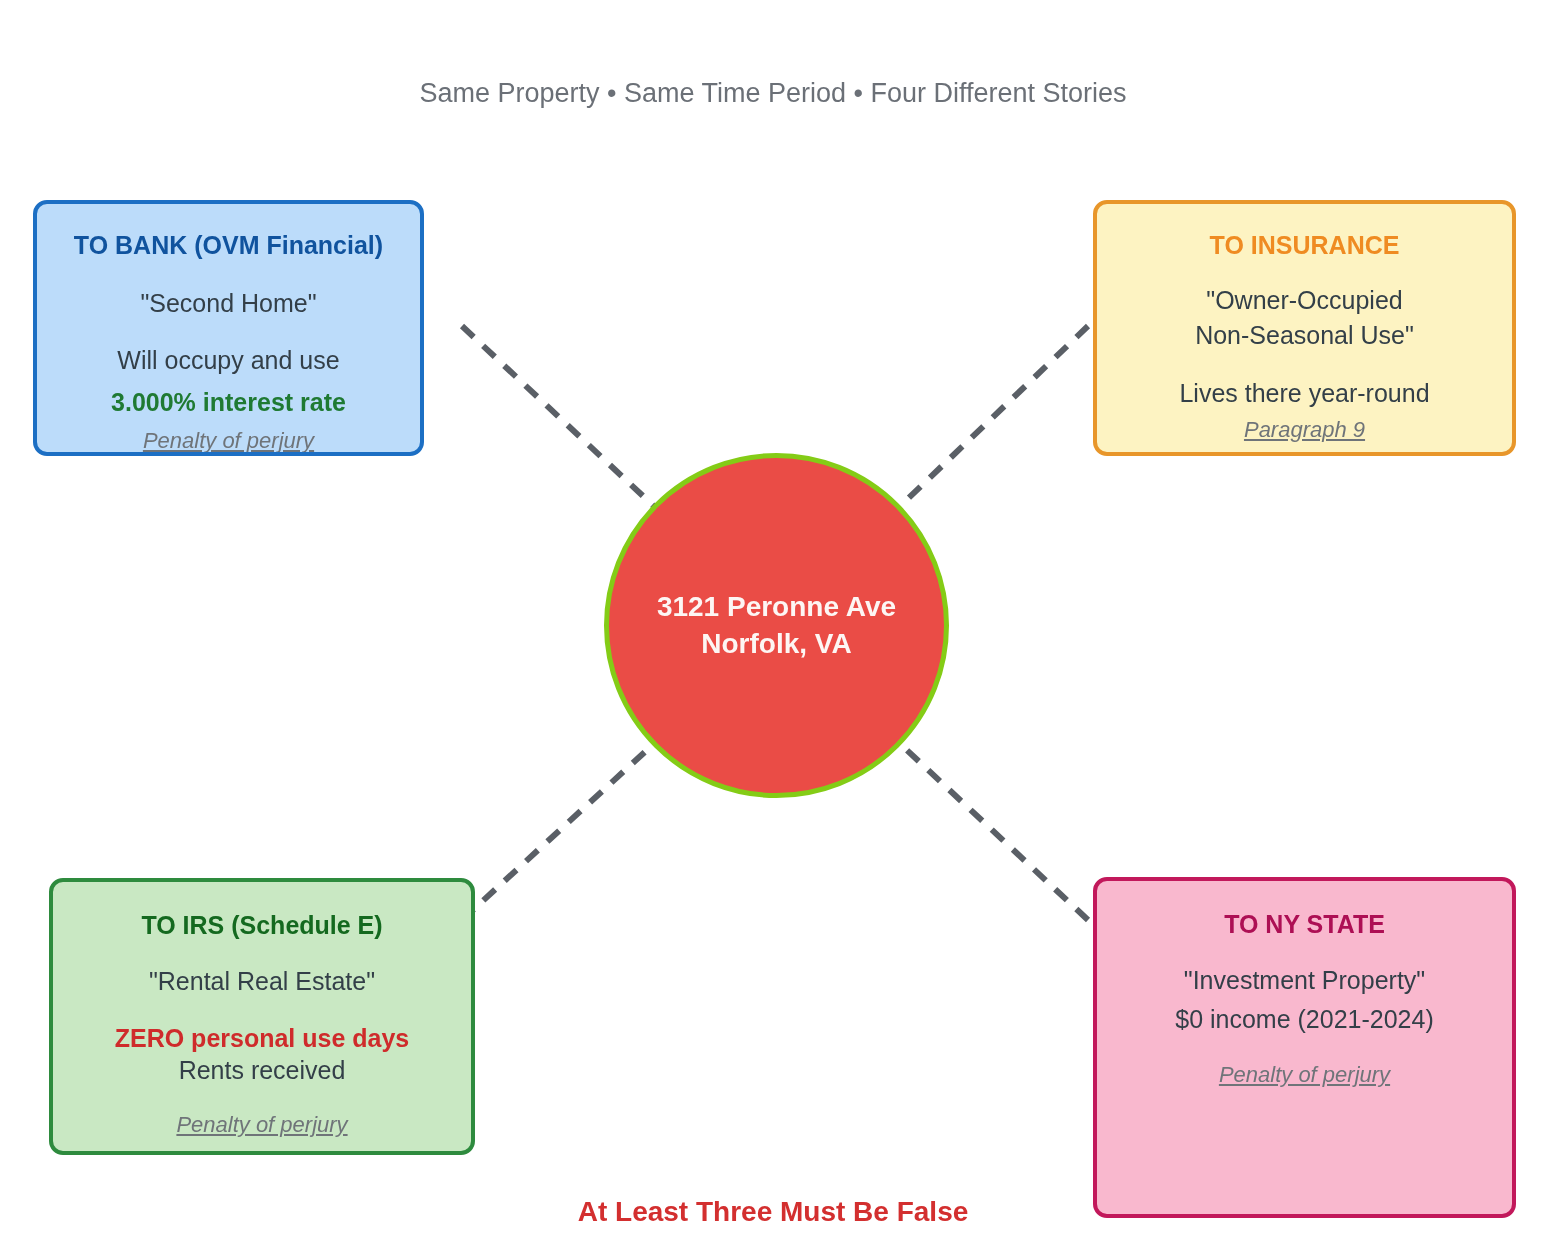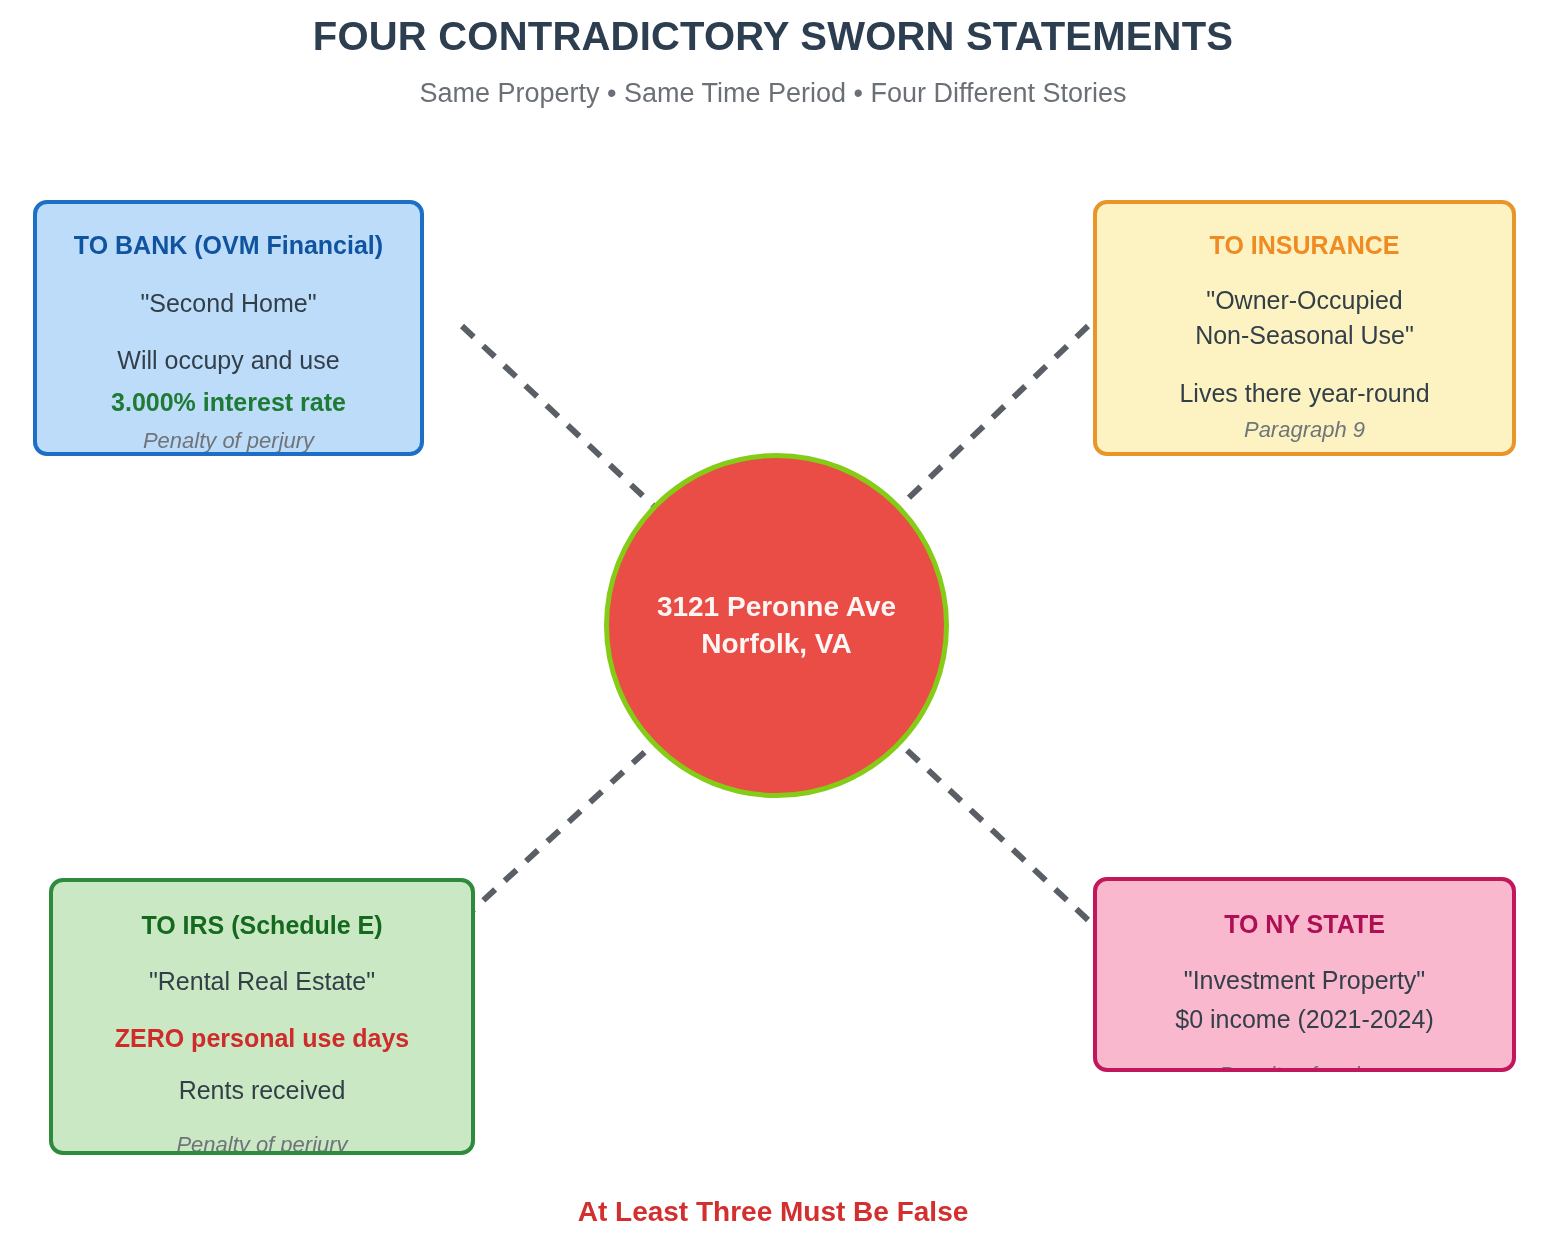--- a/index.html
+++ b/index.html
@@ -83,20 +83,21 @@
   }
   .card-line.accent {
     font-weight: bold;
   }
   .card-note {
     font-size: 22px;
     font-style: italic;
     color: #6f7479;
     line-height: 1.2;
     white-space: nowrap;
+    text-decoration: underline;
   }
 
   
   #card-bank {
     left: 33px;
     top: 200px;
     width: 391px;
     height: 256px;
     background: #bcdcfa;
     border-color: #1c6fc4;
@@ -130,29 +131,29 @@
     top: 878px;
     width: 426px;
     height: 277px;
     background: #c9e8c3;
     border-color: #2e8b3e;
     padding-top: 28px;
   }
   #card-irs .card-title { color: #14691f; }
   #card-irs .line-1 { margin-top: 26px; }
   #card-irs .line-2 { margin-top: 26px; color: #cf2b2b; }
-  #card-irs .line-3 { margin-top: 20px; }
+  #card-irs .line-3 { margin-top: 0; }
   #card-irs .card-note { margin-top: 26px; }
 
   
   #card-nystate {
     left: 1093px;
     top: 877px;
     width: 423px;
-    height: 195px;
+    height: 341px;
     background: #f9b8ce;
     border-color: #c2185b;
     padding-top: 28px;
   }
   #card-nystate .card-title { color: #ad0f54; }
   #card-nystate .line-1 { margin-top: 26px; }
   #card-nystate .line-2 { margin-top: 22px; }
   #card-nystate .line-3 { margin-top: 8px; }
   #card-nystate .card-note { margin-top: 26px; }
 
@@ -192,21 +193,20 @@
     font-weight: bold;
     color: #d32f2f;
     white-space: nowrap;
   }
 </style>
 </head>
 <body>
 
 <div id="canvas">
 
-  <div id="title">FOUR CONTRADICTORY SWORN STATEMENTS</div>
   <div id="subtitle">Same Property • Same Time Period • Four Different Stories</div>
 
   <svg id="connectors" viewBox="0 0 1546 1244" xmlns="http://www.w3.org/2000/svg">
     <line x1="462" y1="326" x2="660" y2="512" stroke="#5a5f66" stroke-width="6" stroke-dasharray="16 13" stroke-linecap="butt"></line>
     <line x1="1088" y1="326" x2="894" y2="512" stroke="#5a5f66" stroke-width="6" stroke-dasharray="16 13" stroke-linecap="butt"></line>
     <line x1="462" y1="920" x2="660" y2="738" stroke="#5a5f66" stroke-width="6" stroke-dasharray="16 13" stroke-linecap="butt"></line>
     <line x1="1088" y1="920" x2="894" y2="738" stroke="#5a5f66" stroke-width="6" stroke-dasharray="16 13" stroke-linecap="butt"></line>
   </svg>
 
   <div class="card" id="card-bank">

